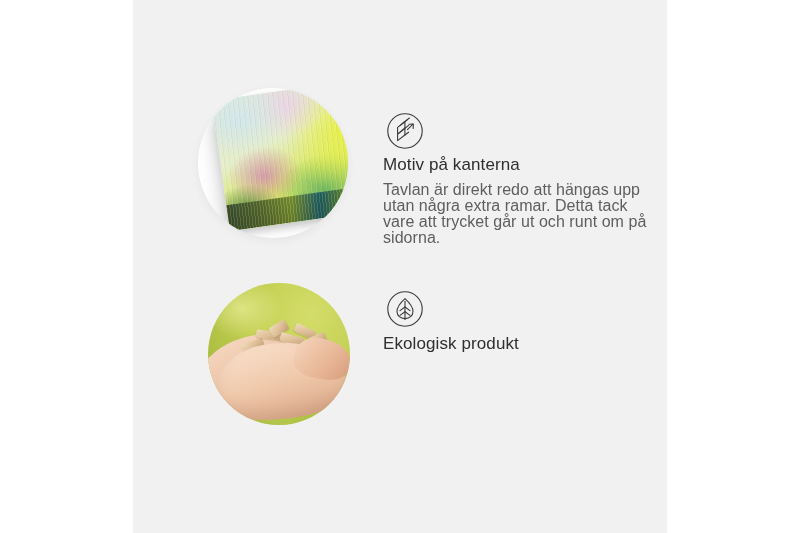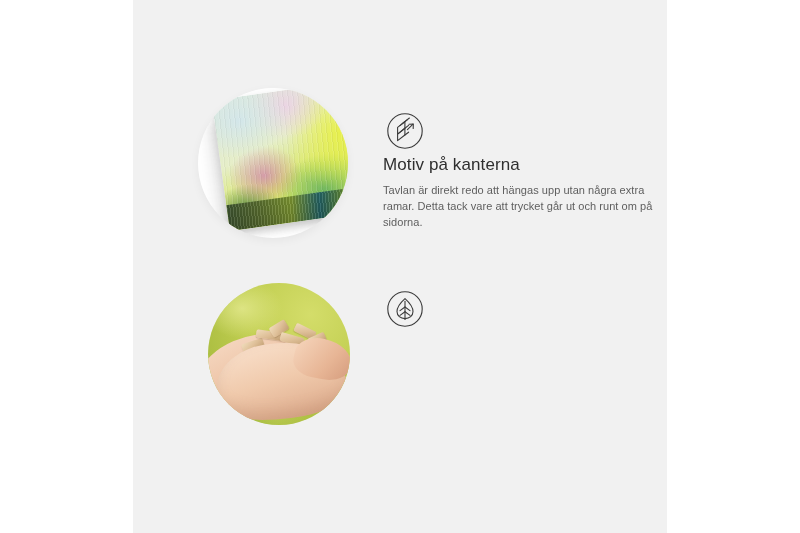--- a/index.html
+++ b/index.html
@@ -216,21 +216,21 @@
     font-family: "Liberation Sans", sans-serif;
     font-size: 17px;
     font-weight: normal;
     color: #2f2f2f;
     letter-spacing: 0.1px;
     line-height: 1.2;
   }
   .feature-desc {
     margin: 0;
     font-family: "Liberation Sans", sans-serif;
-    font-size: 11px;
+    font-size: 16px;
     font-weight: normal;
     color: #5e5e5e;
     line-height: 16px;
     letter-spacing: 0.05px;
   }
 </style>
 </head>
 <body>
 
 <div class="stage">
@@ -296,17 +296,18 @@
           <path d="M19 8.6 C13.4 13.6 11.0 18.0 11.0 21.6 C11.0 25.7 14.5 28.6 19 28.6 C23.5 28.6 27.0 25.7 27.0 21.6 C27.0 18.0 24.6 13.6 19 8.6 Z"></path>
           <path d="M19 11.4 L19 29.4"></path>
           <path d="M19 17.0 L14.0 20.6"></path>
           <path d="M19 17.0 L24.0 20.6"></path>
           <path d="M19 21.8 L14.0 25.4"></path>
           <path d="M19 21.8 L24.0 25.4"></path>
         </svg>
       </div>
 
       <div class="text-block text-2">
+        <h3 class="feature-title">Ekologisk produkt</h3>
       </div>
     </div>
 
   </div>
 </div>
 
 </body></html>

